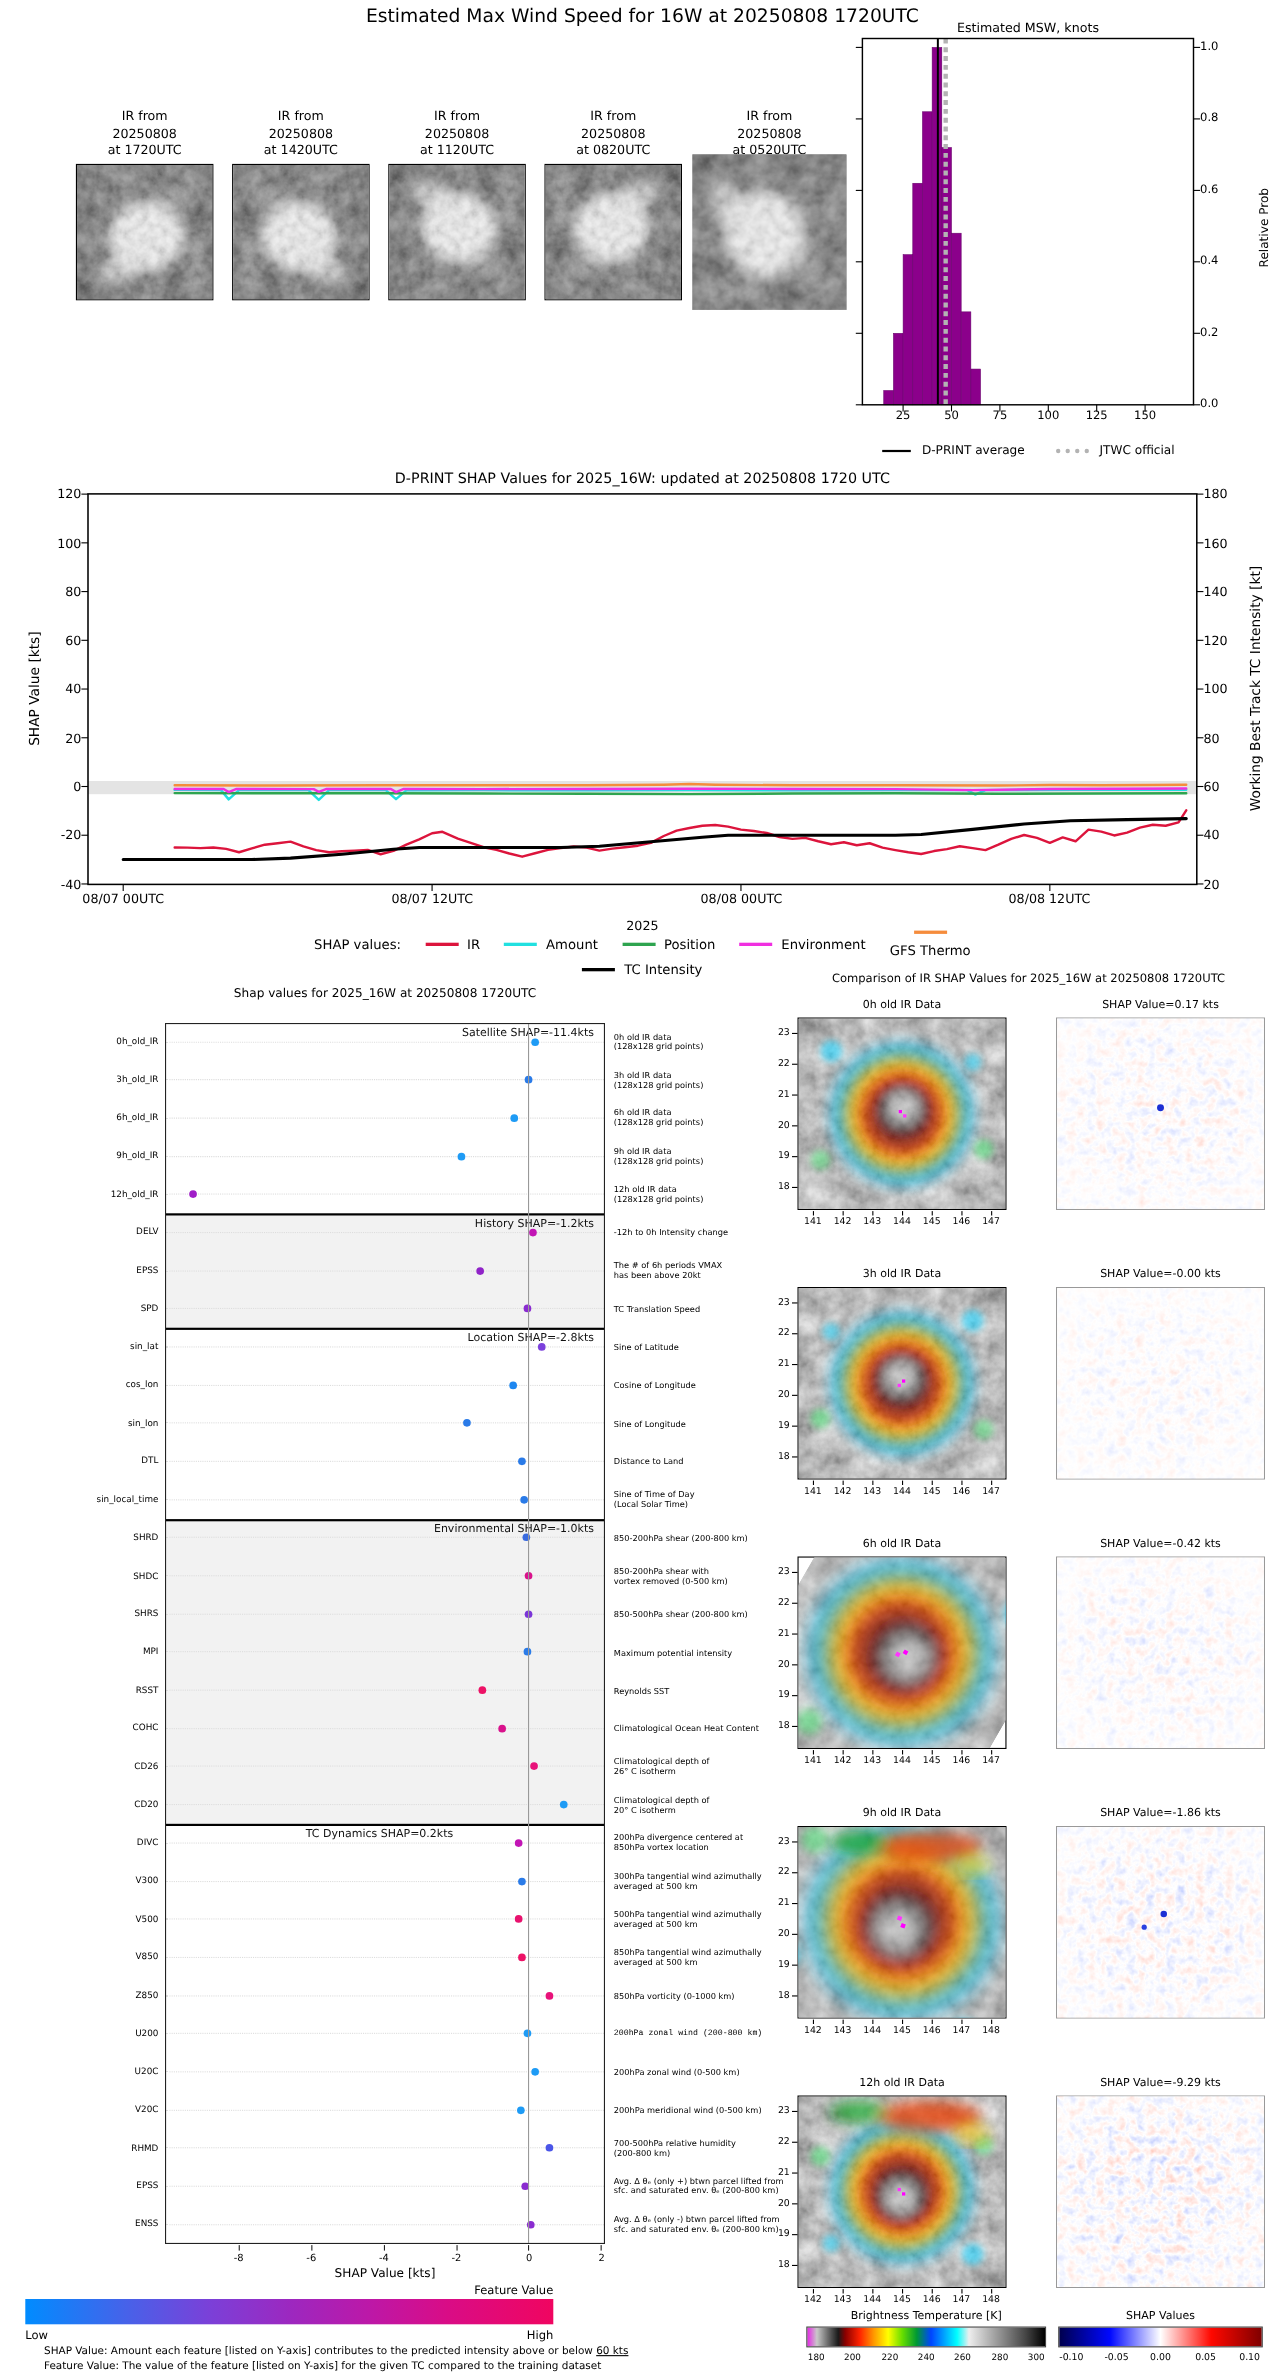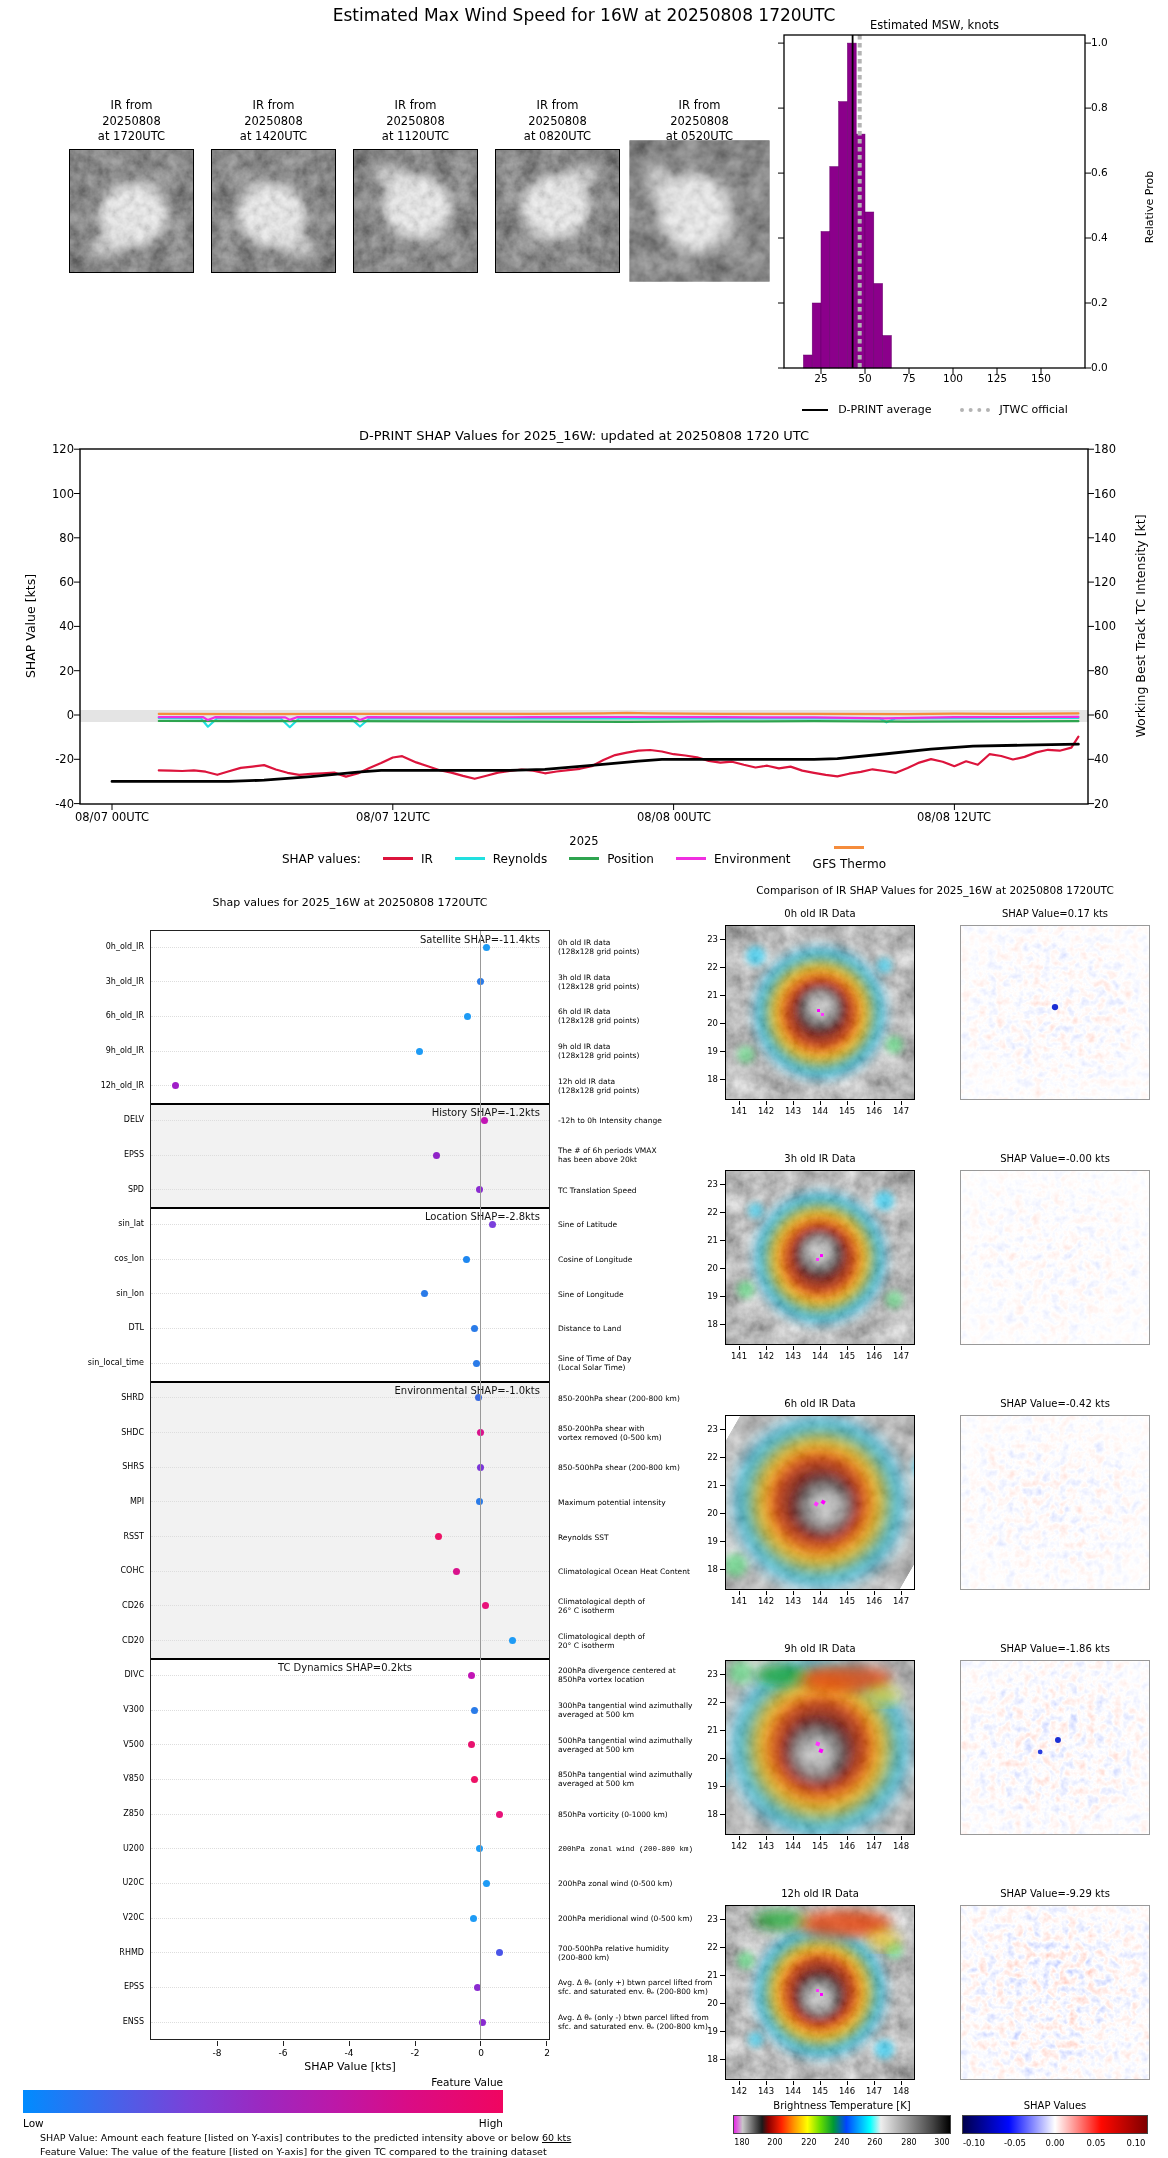--- a/index.html
+++ b/index.html
@@ -284,34 +284,38 @@
     <div style="position: absolute; left: -50px; top: 619px; width: 160px; height: 14px; text-align: center; font-size: 12.5px; transform: rotate(-90deg);">SHAP Value [kts]</div>
     <div style="position: absolute; left: 1005px; top: 619px; width: 270px; height: 14px; text-align: center; font-size: 12.5px; transform: rotate(-90deg);">Working Best Track TC Intensity [kt]</div>
     <div style="position: absolute; left: 84px; top: 846px; width: 1000px; display: flex; justify-content: center; align-items: center; gap: 22px; font-size: 12px;">
       <span>SHAP values:</span>
       <span style="display: inline-flex; align-items: center; gap: 8px;">
         <span style="display: inline-block; width: 30px; height: 3px; background: rgb(220, 20, 60);"></span>
         <span>IR</span>
       </span>
       <span style="display: inline-flex; align-items: center; gap: 8px;">
         <span style="display: inline-block; width: 30px; height: 3px; background: rgb(33, 224, 224);"></span>
-        <span>Reynolds</span>
+        <span>Amount</span>
       </span>
       <span style="display: inline-flex; align-items: center; gap: 8px;">
         <span style="display: inline-block; width: 30px; height: 3px; background: rgb(46, 164, 79);"></span>
         <span>Position</span>
       </span>
       <span style="display: inline-flex; align-items: center; gap: 8px;">
         <span style="display: inline-block; width: 30px; height: 3px; background: rgb(240, 47, 224);"></span>
         <span>Environment</span>
       </span>
       <span style="display: inline-flex; align-items: center; gap: 8px; flex-direction: column;">
         <span style="display: inline-block; width: 30px; height: 3px; background: rgb(245, 140, 60);"></span>
         <span>GFS Thermo</span>
       </span>
+    </div>
+    <div style="position: absolute; left: 84px; top: 874px; width: 1000px; display: flex; justify-content: center; align-items: center; gap: 8px; font-size: 12px;">
+      <span style="display: inline-block; width: 30px; height: 3px; background: rgb(0, 0, 0);"></span>
+      <span>TC Intensity</span>
     </div>
     <div style="position: absolute; left: 100px; top: 896px; width: 500px; text-align: center; font-size: 11px;">Shap values for 2025_16W at 20250808 1720UTC</div>
     <div style="position: absolute; left: 151px; top: 930px; width: 398px; height: 173px; background: rgb(255, 255, 255);"></div>
     <div style="position: absolute; left: 151px; top: 1103px; width: 398px; height: 104px; background: rgb(242, 242, 242);"></div>
     <div style="position: absolute; left: 151px; top: 1207px; width: 398px; height: 174px; background: rgb(255, 255, 255);"></div>
     <div style="position: absolute; left: 151px; top: 1381px; width: 398px; height: 277px; background: rgb(242, 242, 242);"></div>
     <div style="position: absolute; left: 151px; top: 1658px; width: 398px; height: 382px; background: rgb(255, 255, 255);"></div>
     <div style="position: absolute; left: 151px; top: 946.5px; width: 398px; border-top: 1px dotted rgb(221, 221, 221);"></div>
     <div style="position: absolute; left: 30px; top: 942px; width: 114px; text-align: right; font-size: 8px;">0h_old_IR</div>
     <div style="position: absolute; left: 558px; top: 938px; width: 172px; font-size: 7.5px; line-height: 9.2px; white-space: pre-line;">0h old IR data

